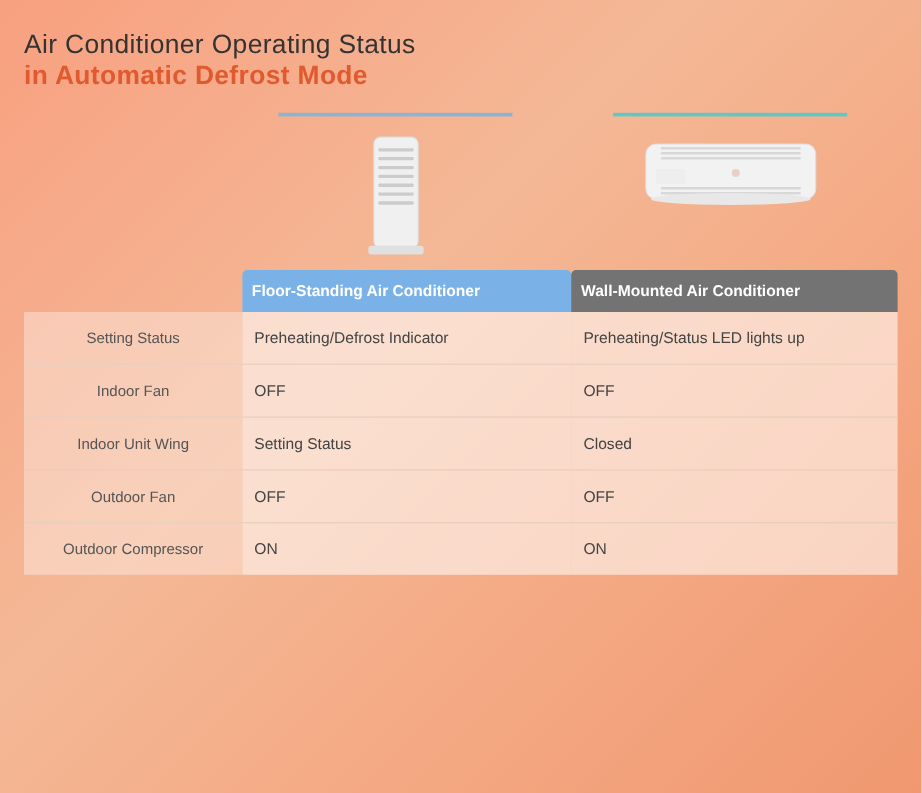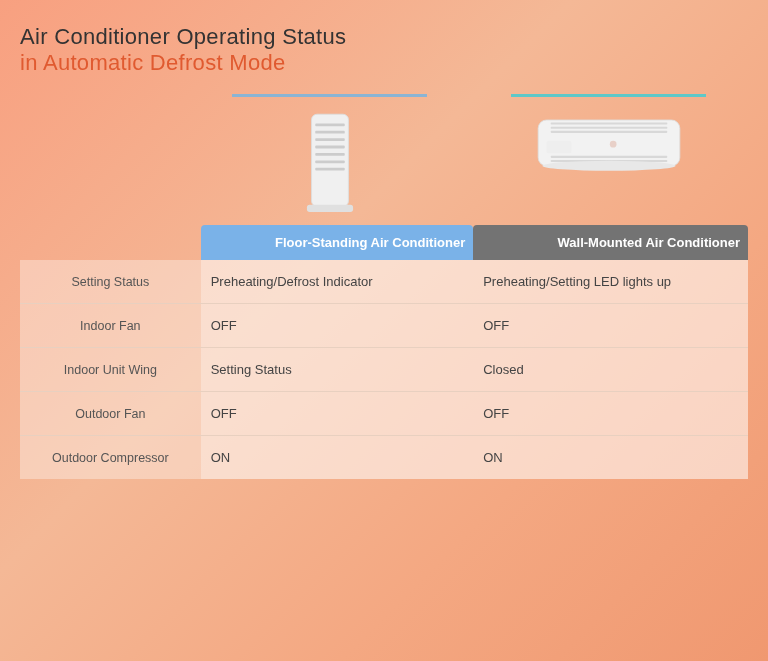--- a/index.html
+++ b/index.html
@@ -26,21 +26,21 @@
 
     .title-line1 {
       font-size: 22px;
       font-weight: 400;
       color: #333;
       letter-spacing: 0.3px;
     }
 
     .title-line2 {
       font-size: 22px;
-      font-weight: 400;
+      font-weight: 700;
       color: #e05a30;
       letter-spacing: 0.3px;
     }
 
     
     .ac-floor-img {
       width: 80px;
       height: 120px;
       margin-bottom: 0;
     }
@@ -56,21 +56,21 @@
     .data-table {
       width: 100%;
       border-collapse: collapse;
       background: transparent;
     }
 
     .header-row td {
       padding: 10px 8px;
       font-size: 13px;
       font-weight: 700;
-      text-align: right;
+      text-align: left;
       color: white;
     }
 
     .header-row .col-label {
       background: transparent;
     }
 
     .header-row .col-floor-header {
       background: #7ab2e8;
       border-radius: 4px 4px 0 0;
@@ -188,21 +188,21 @@
       <tr class="header-row">
         <td class="col-label"></td>
         <td class="col-floor-header">Floor-Standing Air Conditioner</td>
         <td class="col-wall-header">Wall-Mounted Air Conditioner</td>
       </tr>
     </thead>
     <tbody id="table-body">
     <tr class="data-row">
           <td class="row-label">Setting Status</td>
           <td>Preheating/Defrost Indicator</td>
-          <td>Preheating/Setting LED lights up</td>
+          <td>Preheating/Status LED lights up</td>
         </tr>
         <tr class="data-row">
           <td class="row-label">Indoor Fan</td>
           <td>OFF</td>
           <td>OFF</td>
         </tr>
         <tr class="data-row">
           <td class="row-label">Indoor Unit Wing</td>
           <td>Setting Status</td>
           <td>Closed</td>

